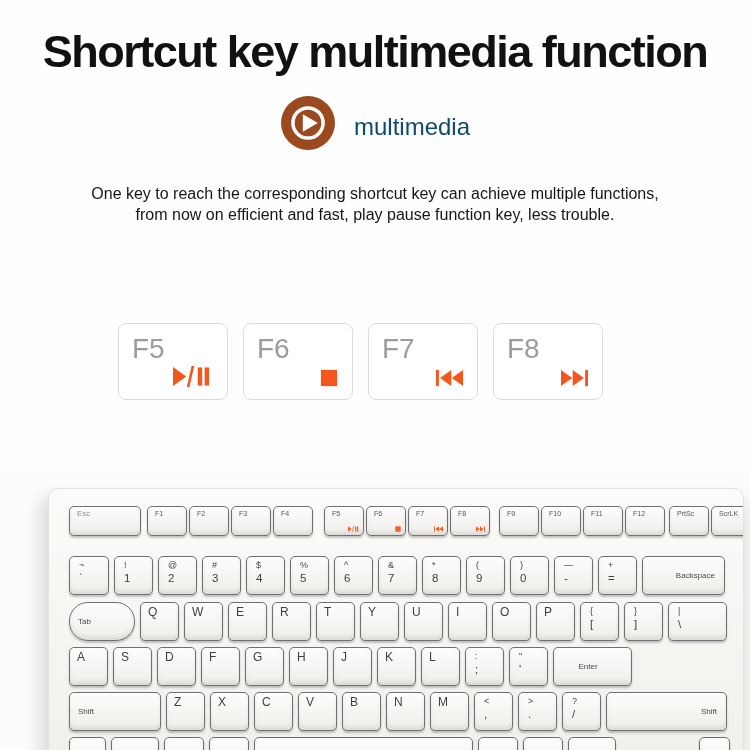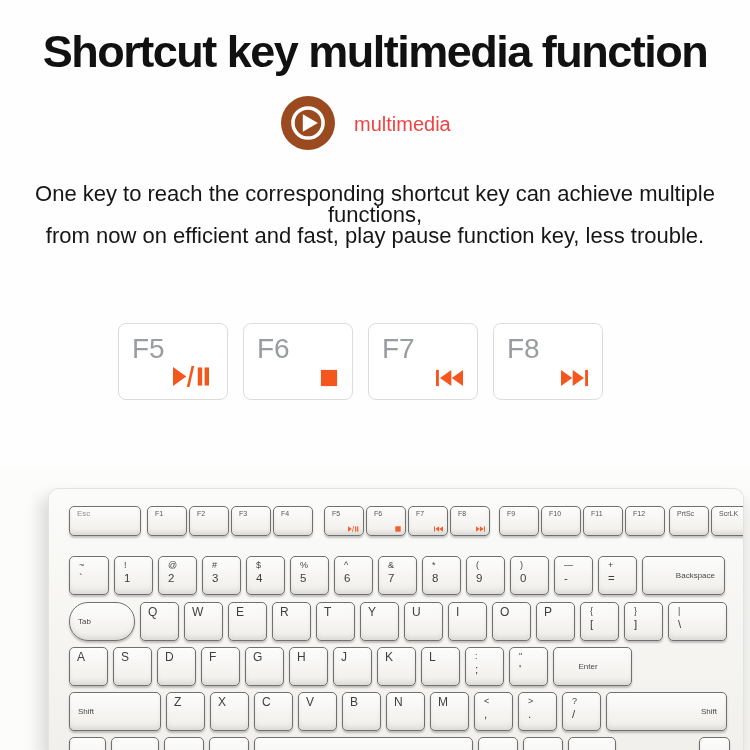--- a/index.html
+++ b/index.html
@@ -5,25 +5,25 @@
   html,body{margin:0;padding:0;}
   body{width:750px;height:750px;overflow:hidden;background:#ffffff;
        font-family:"Liberation Sans","DejaVu Sans",sans-serif;position:relative;}
   .page{position:relative;width:750px;height:750px;overflow:hidden;background:#fefefe;}
 
   
   .title{position:absolute;top:26px;left:0;width:750px;text-align:center;
          font-size:45px;font-weight:700;color:#111;letter-spacing:-1.5px;margin:0;}
   .badge{position:absolute;top:96px;left:0;width:750px;height:56px;}
   .badge-icon{position:absolute;left:281px;top:0;width:54px;height:54px;display:block;}
-  .badge-label{position:absolute;left:354px;top:17px;font-size:20px;color:#ef4444;}
+  .badge-label{position:absolute;left:354px;top:17px;font-size:24px;color:#0c4a6e;}
 
   
   .desc{position:absolute;top:183px;left:0;width:750px;text-align:center;
-        font-size:22px;line-height:21px;color:#161616;margin:0;}
+        font-size:16px;line-height:21px;color:#161616;margin:0;}
 
   
   .cards{position:absolute;top:323px;left:118px;display:flex;gap:15px;}
   .card{position:relative;width:110px;height:77px;background:#fff;
         border:1.5px solid #dcdcdc;border-radius:8px;box-sizing:border-box;}
   .card-key{position:absolute;top:9px;left:13px;font-size:28px;color:#9a9da0;}
   .card-icon{position:absolute;right:14px;bottom:12px;color:#f4571e;display:block;}
   .card-icon svg{display:block;}
 
   

